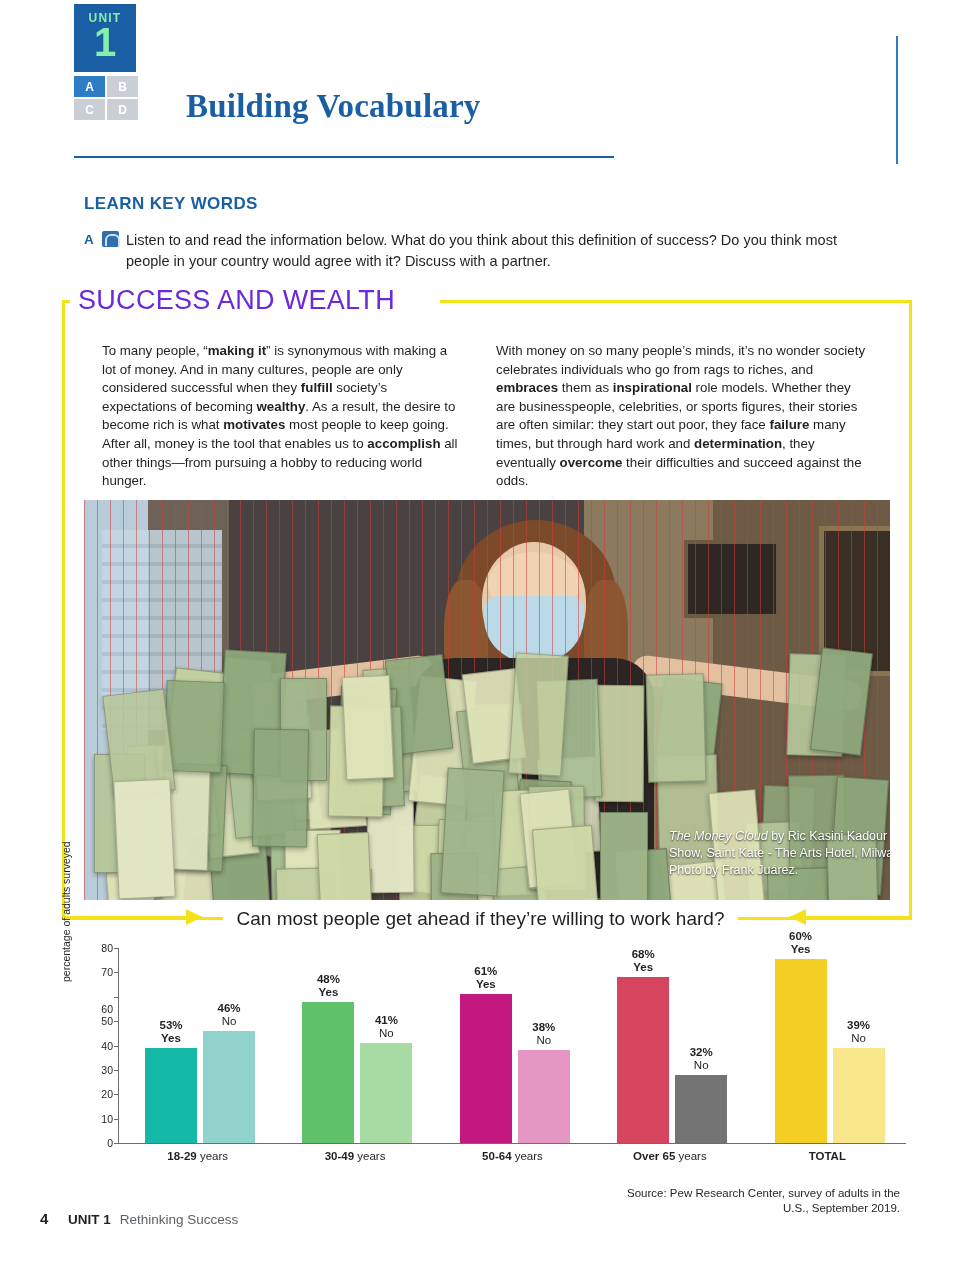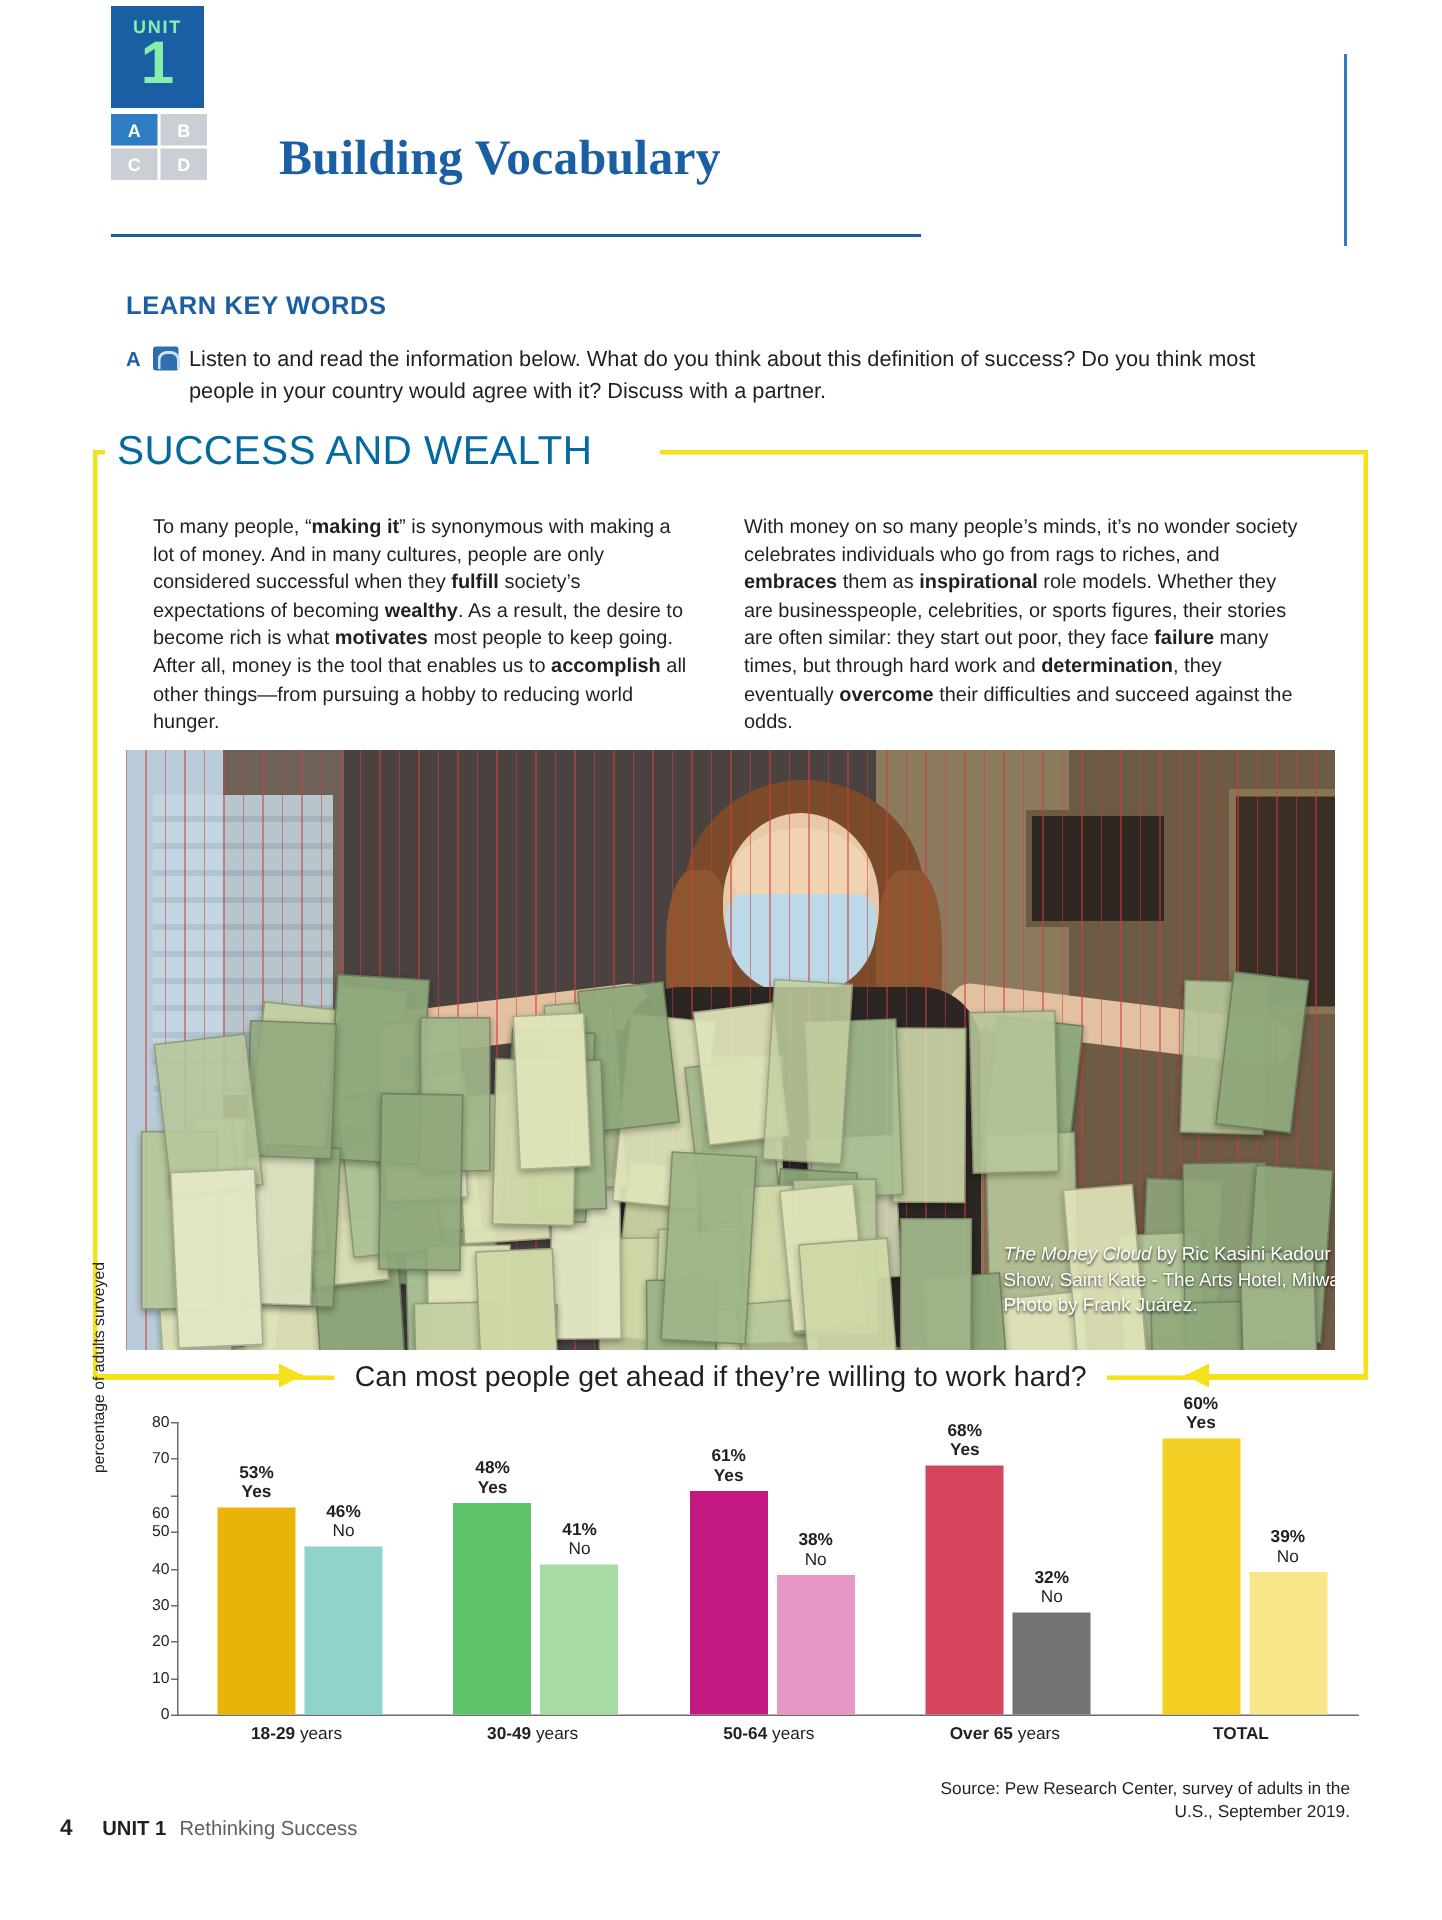--- a/index.html
+++ b/index.html
@@ -46,21 +46,21 @@
   #task-a { position:absolute; left:84px; top:230px; width:790px; }
   #task-a .letter { position:absolute; left:0; top:2px; font-size:13.5px; font-weight:bold; color:#1a5fa4; }
   #task-a .audio-icon { position:absolute; left:18px; top:1px; width:17px; height:16px; background:#2f6fae;
                         border-radius:2px; }
   #task-a .audio-icon:after { content:""; position:absolute; left:3px; top:3px; width:11px; height:10px;
                         border:2px solid #cfe3f3; border-bottom:none; border-radius:6px 6px 0 0; }
   #task-a p { margin:0 0 0 42px; font-size:14.5px; line-height:21px; color:#231f20; }
 
   
   #article-heading { position:absolute; left:78px; top:285px; font-size:27px; font-weight:normal;
-                     color:#0369a1; letter-spacing:0.3px; }
+                     color:#6d28d9; letter-spacing:0.3px; }
 
   
   #yellow-frame { position:absolute; left:62px; top:300px; width:850px; height:620px;
                   border:3px solid #f5e119; }
   #frame-mask { position:absolute; left:70px; top:286px; width:370px; height:28px; background:#fff; }
 
   
   .col { position:absolute; top:342px; font-size:13.3px; line-height:18.6px; color:#231f20; }
   #col-left { left:102px; width:358px; }
   #col-right { left:496px; width:372px; }
@@ -295,21 +295,21 @@
       <div class="ytickline" style="top: 97.5px;"></div>
       <div class="ytick" style="top: 73.125px;">50</div>
       <div class="ytickline" style="top: 73.125px;"></div>
       <div class="ytick" style="top: 61px;">60</div>
       <div class="ytickline" style="top: 48.75px;"></div>
       <div class="ytick" style="top: 24.375px;">70</div>
       <div class="ytickline" style="top: 24.375px;"></div>
       <div class="ytick" style="top: 0px;">80</div>
       <div class="ytickline" style="top: 0px;"></div>
       <div class="group" style="left: 0px; width: 157.4px;">
-        <div class="bar" style="left: 26px; height: 138px; background: #eab308;">
+        <div class="bar" style="left: 26px; height: 95px; background: #14b8a6;">
           <span class="blabel bold">
             <span class="pct">53%</span>
             <span class="ans">Yes</span>
           </span>
         </div>
         <div class="bar" style="left: 84px; height: 112.125px; background: rgb(144, 210, 204);">
           <span class="blabel">
             <span class="pct">46%</span>
             <span class="ans">No</span>
           </span>

